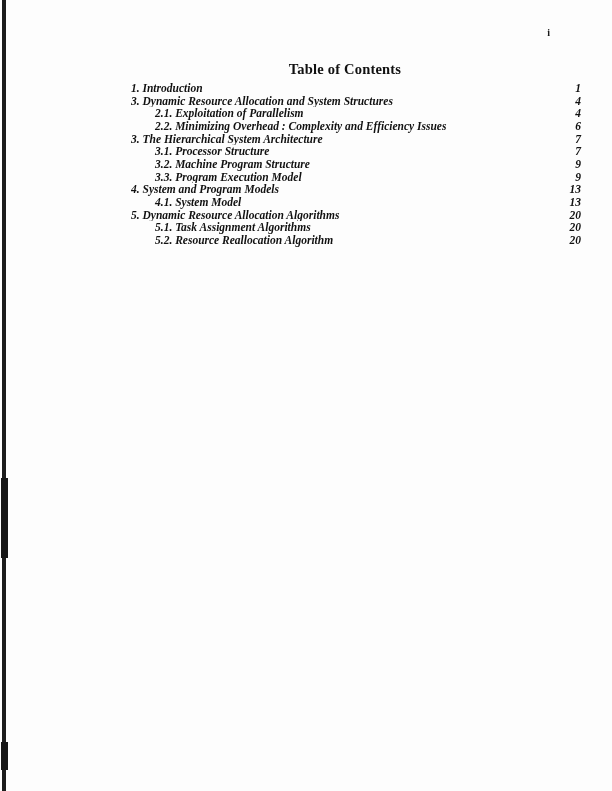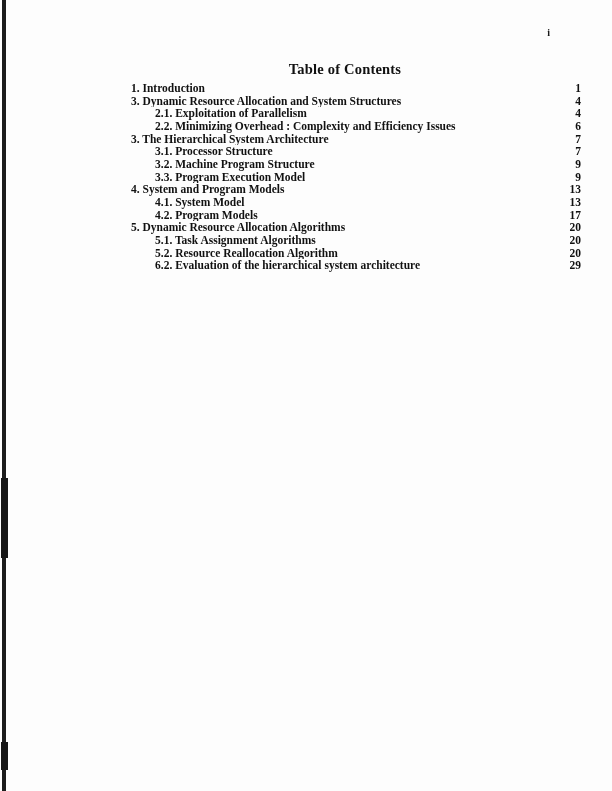--- a/index.html
+++ b/index.html
@@ -51,20 +51,21 @@
     letter-spacing: 0.2px;
   }
   .toc-row {
     display: flex;
     justify-content: flex-start;
     align-items: baseline;
     font-size: 11.5px;
     font-weight: bold;
     line-height: 12.65px;
     white-space: nowrap;
+    font-style: italic;
   }
   .toc-row .label { flex: 1 1 auto; overflow: hidden; }
   .toc-row.l2 .label { padding-left: 24px; }
   .toc-row .pagenum {
     flex: 0 0 auto;
     text-align: right;
     min-width: 24px;
   }
 </style>
 </head>
@@ -113,34 +114,26 @@
       <span class="pagenum">9</span>
     </div>
     <div class="toc-row l1">
       <span class="label">4. System and Program Models</span>
       <span class="pagenum">13</span>
     </div>
     <div class="toc-row l2">
       <span class="label">4.1. System Model</span>
       <span class="pagenum">13</span>
     </div>
-    <div class="toc-row l2">
-      <span class="label">4.2. Program Models</span>
-      <span class="pagenum">17</span>
-    </div>
     <div class="toc-row l1">
       <span class="label">5. Dynamic Resource Allocation Algorithms</span>
       <span class="pagenum">20</span>
     </div>
     <div class="toc-row l2">
       <span class="label">5.1. Task Assignment Algorithms</span>
       <span class="pagenum">20</span>
     </div>
     <div class="toc-row l2">
       <span class="label">5.2. Resource Reallocation Algorithm</span>
       <span class="pagenum">20</span>
     </div>
-    <div class="toc-row l2">
-      <span class="label">6.2. Evaluation of the hierarchical system architecture</span>
-      <span class="pagenum">29</span>
-    </div>
   </div>
 </div>
 
 </body></html>

